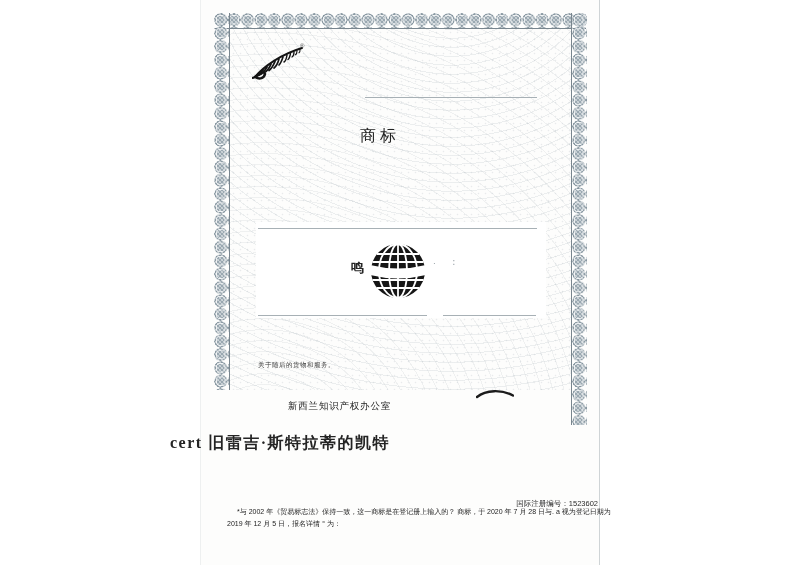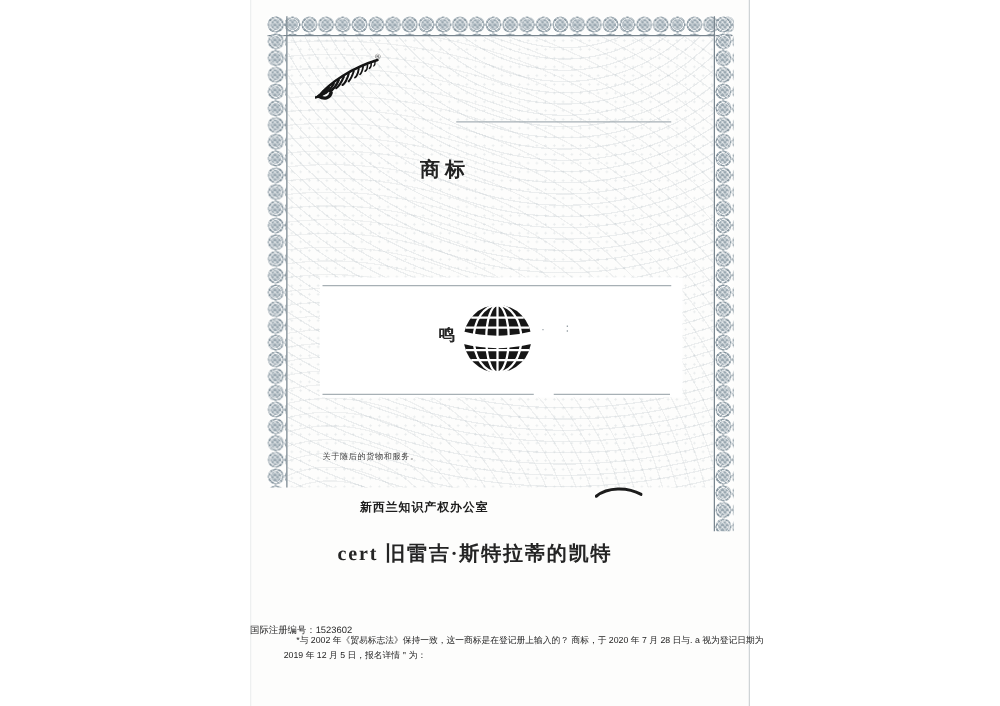--- a/index.html
+++ b/index.html
@@ -26,34 +26,34 @@
   
   #watermark{left:230px;top:29px;width:341px;height:361px;opacity:.55;
     background-image:
       repeating-radial-gradient(circle at 65% -30%, rgba(125,142,153,.25) 0 1px, rgba(0,0,0,0) 1px 9px),
       repeating-radial-gradient(circle at 10% 120%, rgba(125,142,153,.2) 0 1px, rgba(0,0,0,0) 1px 11px),
       radial-gradient(rgba(125,142,153,.28) .7px, rgba(0,0,0,0) 1.1px);
     background-size:auto,auto,7px 7px;}
 
   .rule{background:#a7b0b5;height:1px;}
 
-  #title{left:336px;top:126px;font-size:16px;font-weight:bold;letter-spacing:4px;color:#222;}
+  #title{left:360px;top:126px;font-size:16px;font-weight:normal;letter-spacing:4px;color:#222;}
 
   #mark-box{left:256px;top:222px;width:290px;height:96px;background:#ffffff;}
   #mark-char{left:351px;top:259px;font-size:13px;font-weight:bold;color:#262626;}
   #specks{left:433px;top:257px;font-size:10px;letter-spacing:7px;color:#8a949b;opacity:.85;}
 
   #goods-note{left:258px;top:361px;font-size:6.5px;color:#3a3a3a;letter-spacing:.5px;}
-  #office{left:288px;top:400px;font-size:9.5px;font-weight:bold;letter-spacing:.8px;color:#1c1c1c;}
-  #owner{left:170px;top:433px;width:420px;text-align:center;
+  #office{left:288px;top:400px;font-size:9.5px;font-weight:normal;letter-spacing:.8px;color:#1c1c1c;}
+  #owner{left:170px;top:433px;width:420px;
          font-family:"Liberation Serif", serif;font-size:16px;font-weight:600;
          letter-spacing:1.5px;color:#242424;}
 
   #reg-line{left:200px;top:489px;width:398px;text-align:center;font-size:8.5px;font-weight:bold;color:#1a1a1a;white-space:nowrap;}
-  #intl-line{left:200px;top:499px;width:398px;text-align:left;font-size:7.5px;color:#2a2a2a;white-space:nowrap;}
+  #intl-line{left:200px;top:499px;width:398px;text-align:right;font-size:7.5px;color:#2a2a2a;white-space:nowrap;}
   #legal-1{left:237px;top:507px;font-size:7px;color:#232323;white-space:nowrap;}
   #legal-2{left:227px;top:519px;font-size:7px;color:#232323;white-space:nowrap;}
 
   #reg-symbol{left:300px;top:43px;font-size:6px;color:#4c4c4c;}
   svg{display:block;}
 </style>
 </head>
 <body>
 
 <div id="stage">

